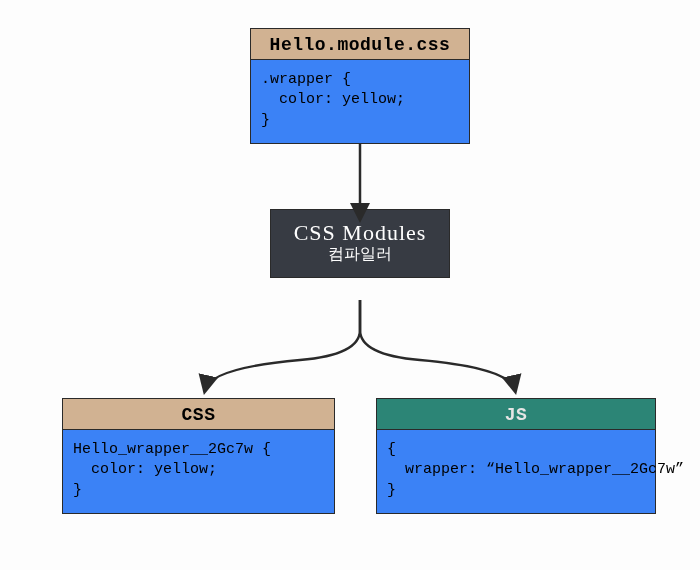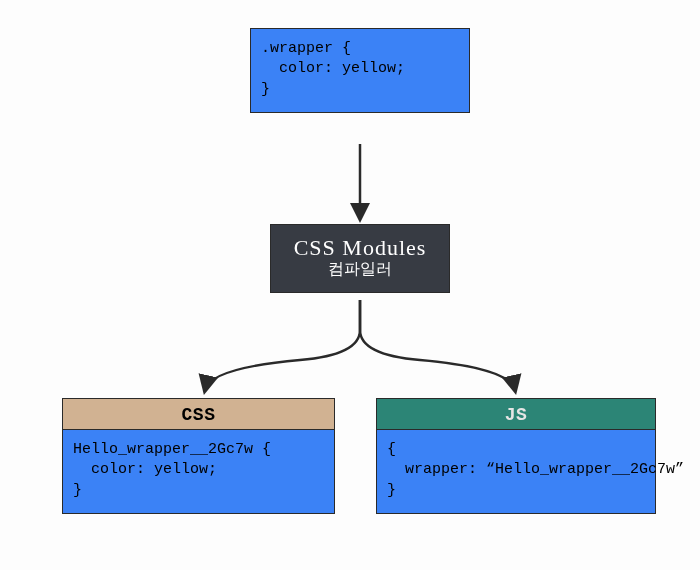--- a/index.html
+++ b/index.html
@@ -63,26 +63,27 @@
     height: 570px;
     pointer-events: none;
   }
 </style>
 </head>
 <body>
 
 <div class="canvas">
 
   <div class="box" style="left:250px; top:28px; width:220px;">
+    <div class="box-header tan">Hello.module.css</div>
     <div class="box-body">.wrapper {
   color: yellow;
 }</div>
   </div>
 
-  <div class="box dark" style="left:270px; top:224px; width:180px;">
+  <div class="box dark" style="left:270px; top:209px; width:180px;">
     <div class="line1">CSS Modules</div>
     <div class="line2">컴파일러</div>
   </div>
 
   <div class="box" style="left:62px; top:398px; width:273px;">
     <div class="box-header tan">CSS</div>
     <div class="box-body">Hello_wrapper__2Gc7w {
   color: yellow;
 }</div>
   </div>

